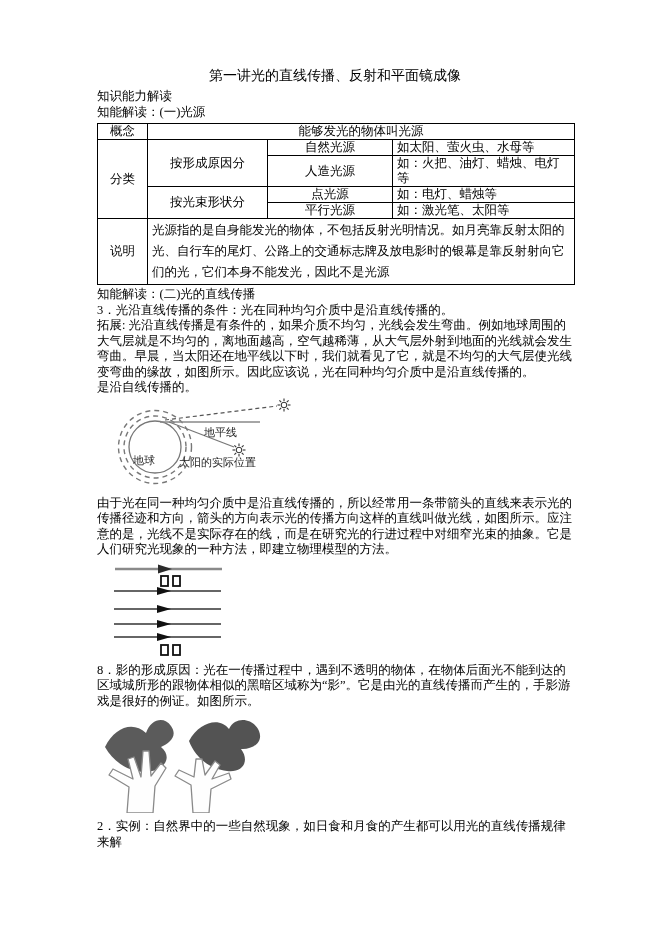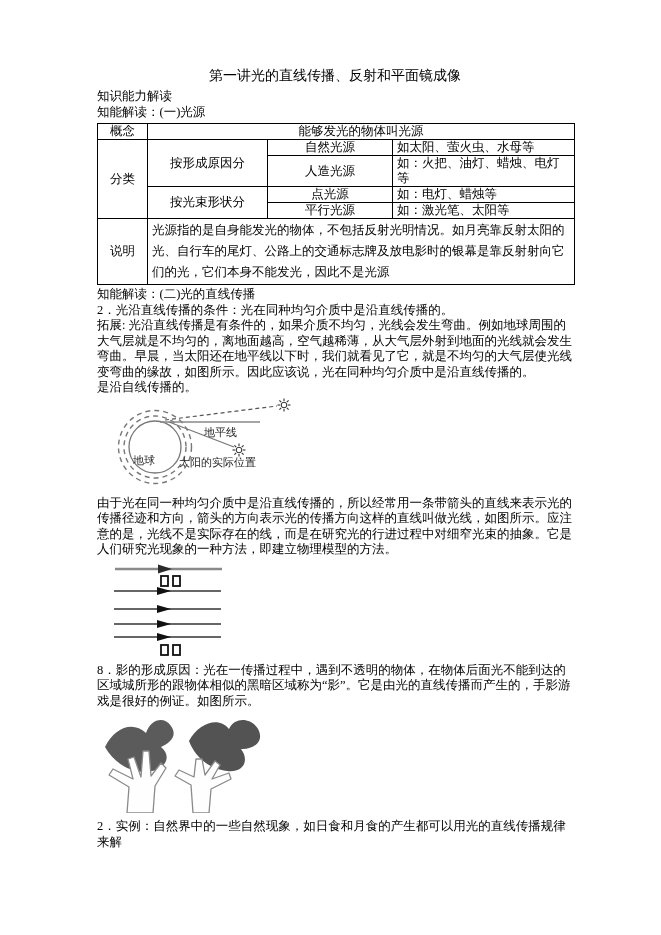--- a/index.html
+++ b/index.html
@@ -90,21 +90,21 @@
       <td>如：激光笔、太阳等</td>
     </tr>
     <tr>
       <td class="ctr">说明</td>
       <td class="note" colspan="3">光源指的是自身能发光的物体，不包括反射光明情况。如月亮靠反射太阳的光、自行车的尾灯、公路上的交通标志牌及放电影时的银幕是靠反射射向它们的光，它们本身不能发光，因此不是光源</td>
     </tr>
   </tbody>
     </table>
 
   <p>知能解读：(二)光的直线传播</p>
-  <p>2．光沿直线传播的条件：光在同种均匀介质中是沿直线传播的。</p>
+  <p>3．光沿直线传播的条件：光在同种均匀介质中是沿直线传播的。</p>
   <p>拓展: 光沿直线传播是有条件的，如果介质不均匀，光线会发生弯曲。例如地球周围的大气层就是不均匀的，离地面越高，空气越稀薄，从大气层外射到地面的光线就会发生弯曲。早晨，当太阳还在地平线以下时，我们就看见了它，就是不均匀的大气层使光线变弯曲的缘故，如图所示。因此应该说，光在同种均匀介质中是沿直线传播的。</p>
   <p>是沿自线传播的。</p>
 
   <svg class="fig fig-earth" width="235" height="96" viewBox="0 0 235 96">
     <defs>
       <g id="sun" stroke="#333" stroke-width="1.1" fill="none">
         <circle cx="0" cy="0" r="2.8"></circle>
         <line x1="0" y1="-6.5" x2="0" y2="-4"></line>
         <line x1="0" y1="4" x2="0" y2="6.5"></line>
         <line x1="-6.5" y1="0" x2="-4" y2="0"></line>

